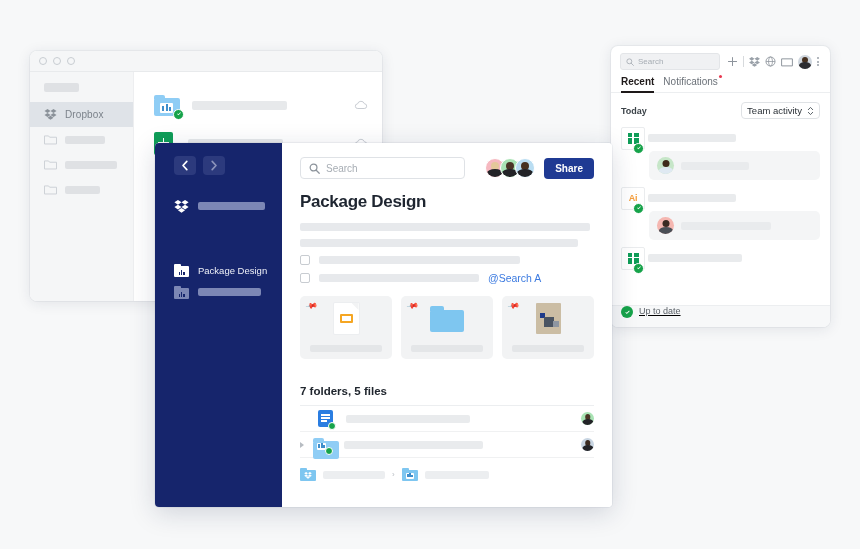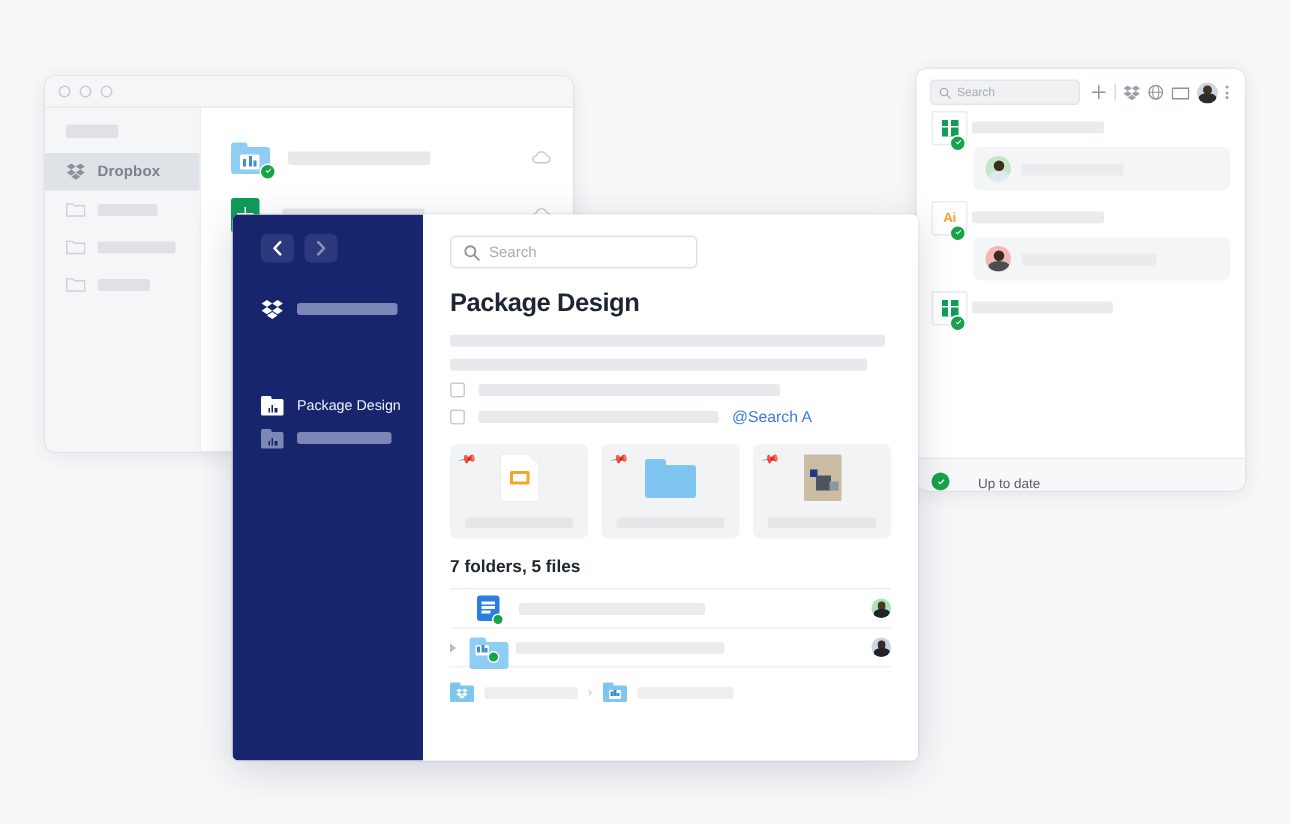--- a/index.html
+++ b/index.html
@@ -20,21 +20,21 @@
     box-shadow: 0 2px 14px rgba(26,38,71,0.10), 0 0 0 1px rgba(26,38,71,0.045);
     overflow: hidden;
   }
   .bw-titlebar {
     height: 21px; background: #f5f6f7;
     border-bottom: 1px solid #e8eaec;
     display: flex; align-items: center; padding-left: 9px; gap: 6px;
   }
   .traffic { width: 8px; height: 8px; border-radius: 50%;
              border: 1px solid #c7ccd1; background: #f5f6f7; }
-  .bw-body { display: flex; height: 229px; font-weight: bold; }
+  .bw-body { display: flex; height: 229px; }
   .bw-sidebar { width: 104px; background: #f5f6f7; padding-top: 9px;
                 border-right: 1px solid #edeef0; }
   .bw-sb-title { height: 9px; width: 35px; background: #dfe1e4;
                  border-radius: 2px; margin: 2px 0 10px 14px; }
   .bw-sb-item { display: flex; align-items: center; gap: 8px;
                 height: 25px; padding-left: 14px; }
   .bw-sb-item.active { background: #dfe3e8; }
   .bw-sb-label { font-size: 10px; color: #7b828a; letter-spacing: .1px; }
   .bw-bar { height: 8px; background: #dfe1e4; border-radius: 2px; }
   .bw-main { flex: 1; padding: 14px 0 0 0; }
@@ -132,21 +132,21 @@
   .act-file-icon { position:relative; width:19px; height:23px; flex:0 0 auto; }
   .file-white { width:24px; height:23px; background:#fff; border:1px solid #eaecee;
                 border-radius:2px; display:flex; align-items:center; justify-content:center; }
   .ai-text { font-size:9px; font-weight:bold; color:#f59e3c; letter-spacing:-.3px; }
   .act-bar { height:8px; background:#e9ebed; border-radius:2px; }
   .act-comment { display:flex; align-items:center; gap:7px;
                  background:#f4f5f6; border-radius:5px; padding:6px 8px;
                  margin-left:28px; }
   .tray-status {
     height: 22px; border-top:1px solid #eceef0; background:#f7f8f9;
-    display:flex; align-items:flex-end; gap:19px; padding-left:10px;
+    display:flex; align-items:flex-start; gap:6px; padding-left:10px;text-decoration:underline;
   }
   .status-check { width:12px; height:12px; border-radius:50%; background:#16a34a;
                   display:flex; align-items:center; justify-content:center; }
   .status-check svg { width:7px; height:7px; }
   .tray-status span { font-size:9px; color:#5a6067; }
 
   
   .front-window {
     position:absolute; left:155px; top:143px;
     width:457px; height:364px;
@@ -219,21 +219,21 @@
   .photo-thumb { width:25px; height:31px; background:#cbbda4; position:relative;
                  border-radius:1px; }
   .photo-thumb .p1 { position:absolute; left:4px; top:10px; width:5px; height:5px;
                      background:#1d3a8a; }
   .photo-thumb .p2 { position:absolute; left:8px; top:14px; width:10px; height:10px;
                      background:#4a5462; }
   .photo-thumb .p3 { position:absolute; left:17px; top:18px; width:6px; height:6px;
                      background:#8e96a1; }
 
   .fw-listhead { display:flex; align-items:center; justify-content:space-between;
-                 margin-top:13px; padding-bottom:8px; border-bottom:1px solid #eceef0; }
+                 margin-top:26px; padding-bottom:8px; border-bottom:1px solid #eceef0; }
   .fw-count { font-size:11.5px; font-weight:bold; color:#20262e; }
   .fw-listhead-right { display:flex; align-items:center; gap:7px; }
   .create-btn { background:#f2f3f4; border-radius:4px; padding:4px 8px;
                 font-size:10px; font-weight:bold; color:#3c434b;
                 display:flex; align-items:center; gap:5px; }
   .view-toggle { display:flex; gap:3px; }
   .vt { width:18px; height:17px; border-radius:3px; display:flex;
         align-items:center; justify-content:center; }
   .vt.grid { background:#f2f3f4; }
   .vt.list { background:#5b6572; }
@@ -375,21 +375,39 @@
           <div class="body" style="width:12px;height:7px;bottom:0;background:#2c2c30"></div>
         </div>
         <div class="kebab">
             <i></i>
             <i></i>
             <i></i>
           </div>
       </div>
     </div>
 
-
+    <div class="tray-tabs">
+      <div class="tray-tab active">
+        <span>Recent</span>
+      </div>
+      <div class="tray-tab">
+        <span>Notifications</span>
+        <span class="notif-dot"></span>
+      </div>
+    </div>
+
+    <div class="tray-subhead">
+      <div class="tray-today">Today</div>
+      <div class="activity-select">
+        <span>Team activity</span>
+        <svg width="7" height="10" viewBox="0 0 8 12">
+          <path fill="none" stroke="#5b6268" stroke-width="1.2" stroke-linecap="round" stroke-linejoin="round" d="M1.4 4.4 4 1.7l2.6 2.7M1.4 7.6 4 10.3l2.6-2.7"></path>
+        </svg>
+      </div>
+    </div>
 
     <div class="tray-list">
 
       <div class="act-group">
         <div class="act-head">
           <div class="act-file-icon">
             <div class="file-white">
                 <div style="width:11px;height:11px;background:#0f9d58;position:relative">
               <span style="position:absolute;left:0;top:4px;width:11px;height:1.4px;background:#fff"></span>
               <span style="position:absolute;left:4.8px;top:0;width:1.4px;height:11px;background:#fff"></span>
@@ -514,20 +532,37 @@
 
     <div class="fw-main">
       <div class="fw-top">
         <div class="fw-search">
           <svg width="11" height="11" viewBox="0 0 14 14">
             <circle cx="5.8" cy="5.8" r="4.3" fill="none" stroke="#8d949c" stroke-width="1.6"></circle>
             <path stroke="#8d949c" stroke-width="1.6" stroke-linecap="round" d="M9.2 9.2 13 13"></path>
           </svg>
           <span>Search</span>
         </div>
+        <div class="fw-top-right">
+          <div class="avatar-stack">
+            <div class="avatar-img" style="background:#f6b8c0">
+              <div class="head" style="width:8px;height:8px;top:3px;background:#e4c79a"></div>
+              <div class="body" style="width:16px;height:8px;bottom:0;background:#232327"></div>
+            </div>
+            <div class="avatar-img" style="background:#a9e3b4">
+              <div class="head" style="width:8px;height:8px;top:3px;background:#4b3526"></div>
+              <div class="body" style="width:16px;height:8px;bottom:0;background:#232327"></div>
+            </div>
+            <div class="avatar-img" style="background:#b9ddf2">
+              <div class="head" style="width:8px;height:8px;top:3px;background:#46301f"></div>
+              <div class="body" style="width:16px;height:8px;bottom:0;background:#232327"></div>
+            </div>
+          </div>
+          <button class="share-btn">Share</button>
+        </div>
       </div>
 
       <div class="fw-title">Package Design</div>
 
       <div class="doc-bar" style="width:290px"></div>
       <div class="doc-bar" style="width:278px"></div>
 
       <div class="doc-line">
         <div class="checkbox"></div>
         <div class="doc-bar" style="width:201px;margin:0"></div>

